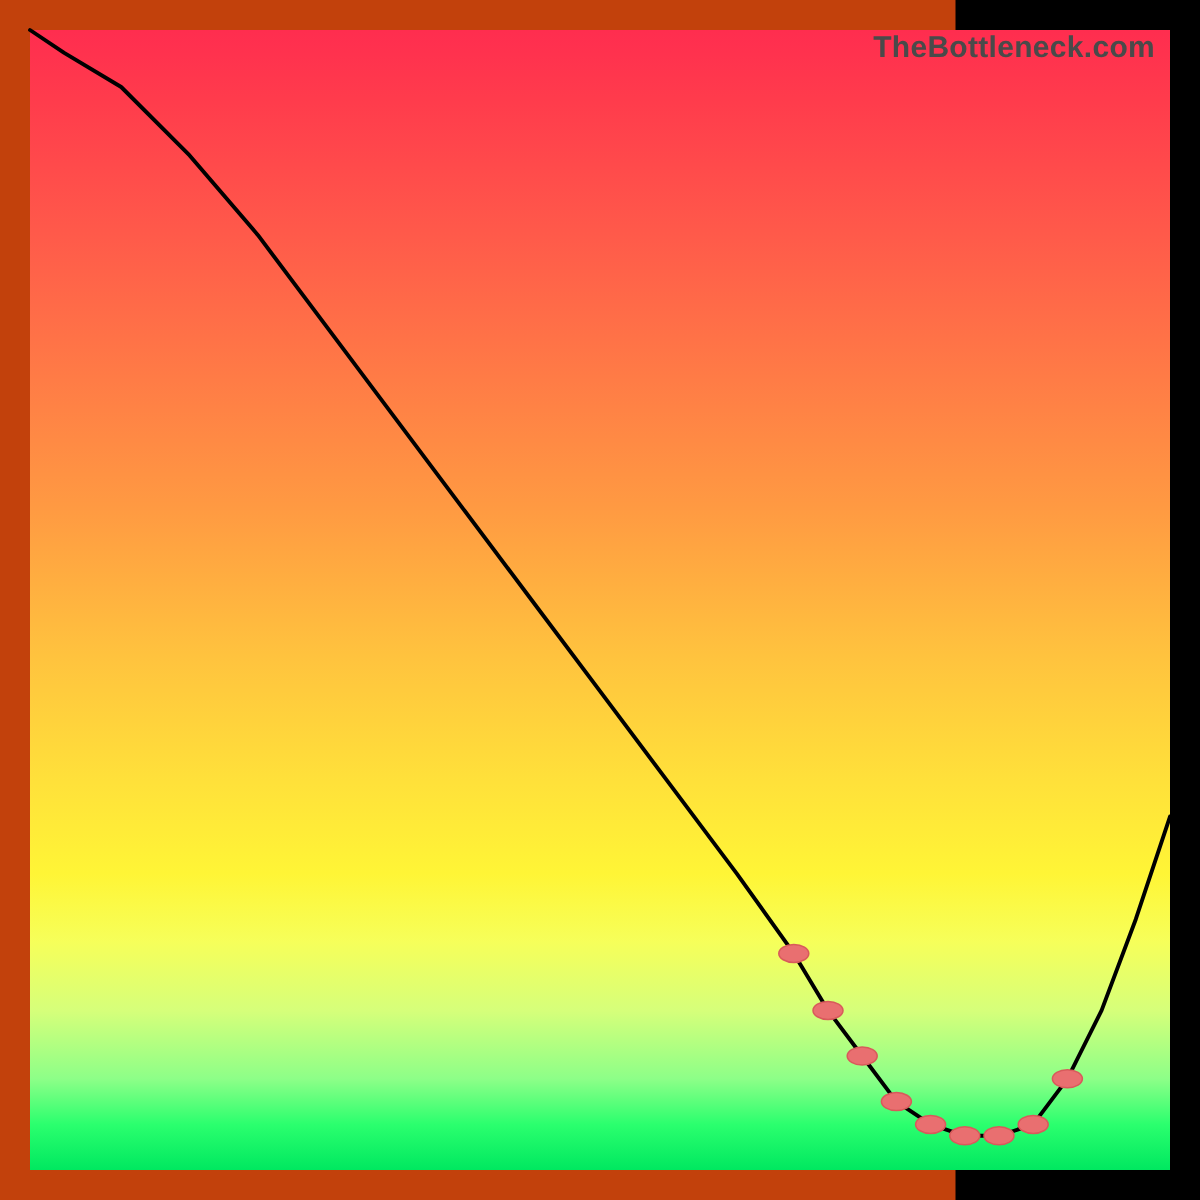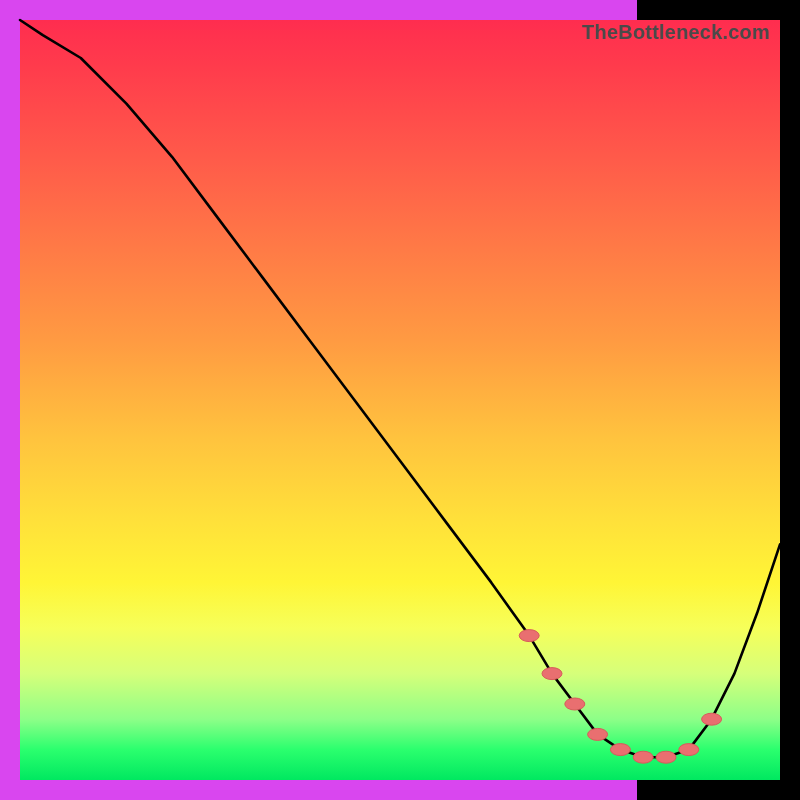--- a/index.html
+++ b/index.html
@@ -1,21 +1,21 @@
 <!DOCTYPE html>
 <html><head>
 <meta charset="utf-8">
 <style>
   * { margin: 0; padding: 0; box-sizing: border-box; }
   html, body { width: 800px; height: 800px; overflow: hidden; background: #000; }
   .frame {
     position: relative;
     width: 637px;
     height: 800px;
-    background: #d946ef;
+    background: #c2410c;
   }
   .plot {
     position: absolute;
     left: 20px;
     top: 20px;
     width: 760px;
     height: 760px;
     background: linear-gradient(to bottom,
       #ff2d4f 0%,
       #ff3b4c 6%,

